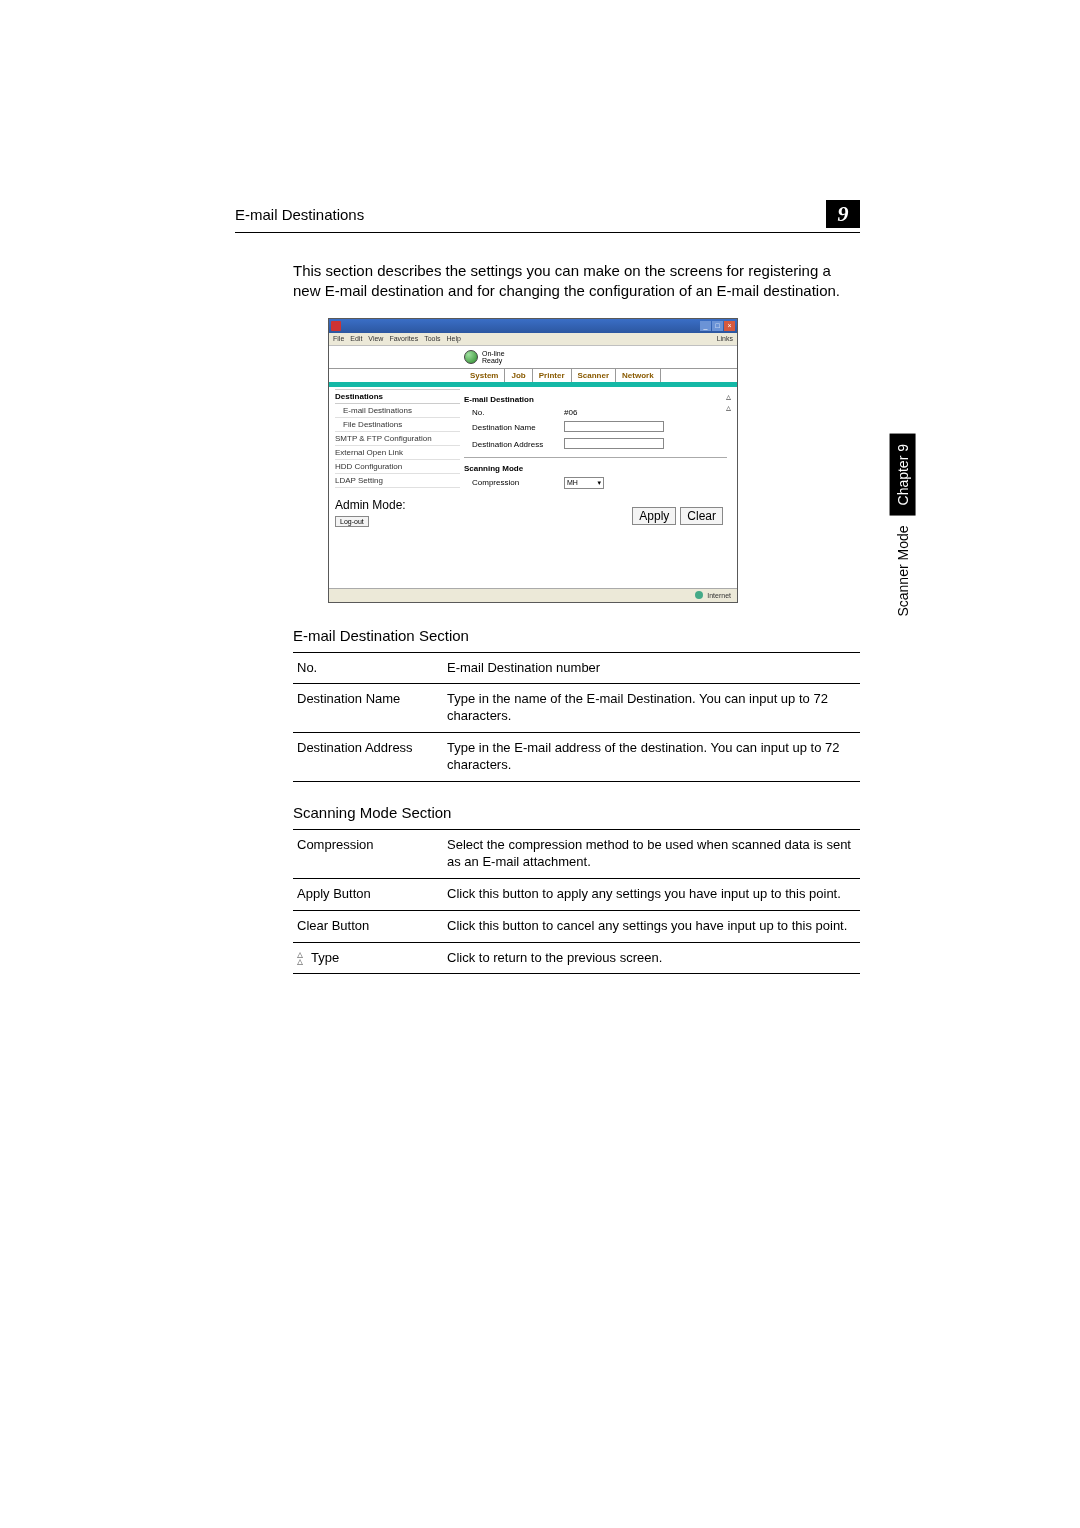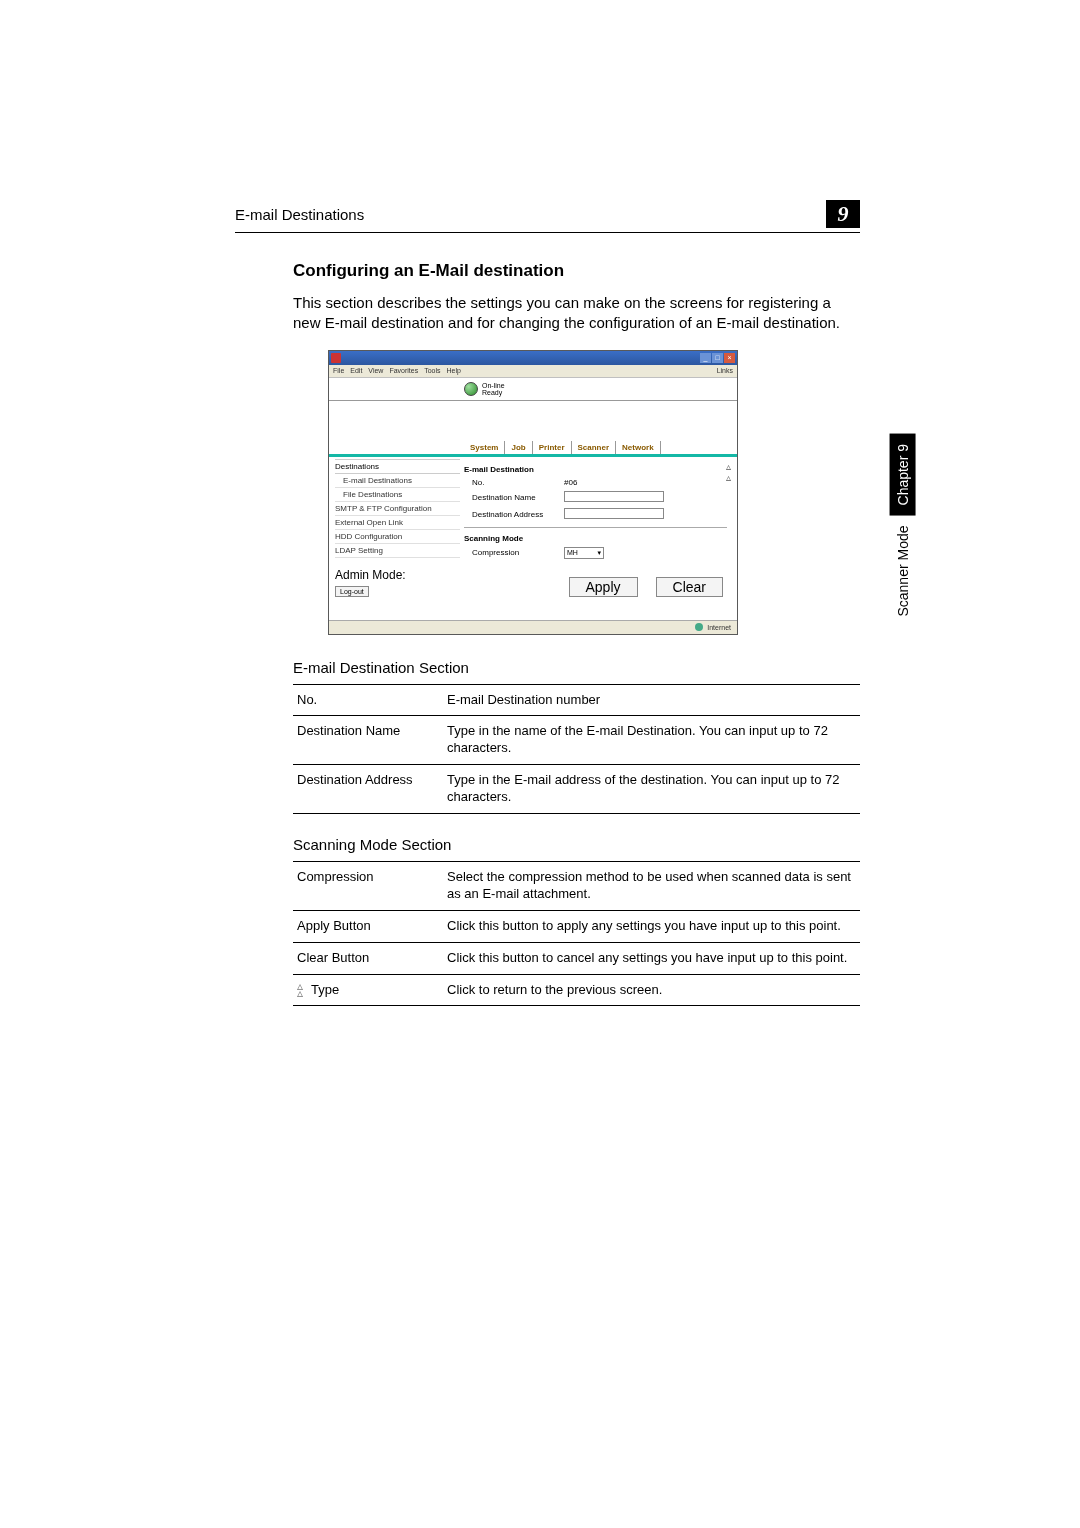--- a/index.html
+++ b/index.html
@@ -103,54 +103,53 @@
   .ss-globe {
     width: 14px; height: 14px;
     border-radius: 50%;
     background: radial-gradient(circle at 30% 30%, #9fe09f, #2a8a2a);
     border: 1px solid #444;
   }
   .ss-status-text { display:flex; flex-direction:column; line-height:1; font-size:7px;}
   .ss-tabs {
     display: flex;
     padding-left: 135px;
-    border-bottom: 3px solid #14b8a6;
-    margin-top: 40px;
+    border-bottom: 5px solid #14b8a6;
   }
   .ss-tab { padding: 2px 6px; font-size:8px; font-weight:bold; color:#895a00; border-right:1px solid #999; }
   .ss-main {
     flex:1;
     display:flex;
   }
   .ss-sidebar {
     width: 135px;
     padding: 2px 4px 2px 6px;
   }
-  .ss-nav-head { font-weight:normal; font-size:8px; padding:2px 0; border-top:1px solid #ccc; border-bottom:1px solid #ccc;}
+  .ss-nav-head { font-weight:bold; font-size:8px; padding:2px 0; border-top:1px solid #ccc; border-bottom:1px solid #ccc;}
   .ss-nav-item { font-size:8px; padding:2px 0; color:#333; border-bottom:1px solid #e0e0e0;}
   .ss-nav-sub { padding-left: 8px; }
   .ss-admin { margin-top:10px; font-size:12px;}
   .ss-logout { margin-top:4px; font-size:7px; padding:1px 4px; border:1px solid #888; background:#f4f4f4; display:inline-block;}
   .ss-content {
     flex:1;
     padding: 8px 10px 4px 0;
     position:relative;
   }
   .ss-top-icon {
     position:absolute; top:4px; right:6px; font-size:10px; color:#555;
   }
   .ss-grp-title { font-weight:bold; font-size:8px; margin-bottom:4px;}
   .ss-row { display:flex; align-items:center; margin:4px 0; font-size:8px;}
   .ss-row .lbl { width: 100px; padding-left:8px;}
   .ss-row .val { }
   .ss-input { width:100px; height:11px; border:1px solid #888; background:#fff; display:inline-block;}
   .ss-select { width:40px; height:12px; border:1px solid #888; background:#fff; font-size:7px; padding:0 2px; display:flex; align-items:center; justify-content:space-between;}
   .ss-hr { border-top:1px solid #aaa; margin:6px 0;}
   .ss-btnrow { display:flex; gap:4px; justify-content:flex-end; margin-top:18px; padding-right:4px;}
-  .ss-btn { font-size:14px; padding:1px 16px; border:1px solid #888; background:#f4f4f4;margin-left:14px;}
+  .ss-btn { font-size:12px; padding:1px 6px; border:1px solid #888; background:#f4f4f4;}
   .ss-footer {
     height:14px; background:#ece9d8; border-top:1px solid #aaa;
     display:flex; justify-content:flex-end; align-items:center; padding:0 6px; gap:4px;
   }
   .ss-footer .dot { width:8px;height:8px;border-radius:50%;background:#4a8; display:inline-block;}
   .ss-footer span { font-size:7px; color:#333;}
 
   h3.subsection {
     font-size: 15px;
     font-weight: normal;
@@ -216,21 +215,20 @@
 <body>
 
 <div class="page">
 
   <div class="header-row">
     <div class="header-title">E-mail Destinations</div>
     <div class="chapter-badge">9</div>
   </div>
 
   <div class="content">
-    <h2 class="section-title">Configuring an E-Mail destination</h2>
     <p class="intro">This section describes the settings you can make on the screens for registering a new E-mail destination and for changing the configuration of an E-mail destination.</p>
 
     <div class="screenshot">
       <div class="ss-titlebar">
         <div class="ss-tb-left"></div>
         <div class="ss-tb-right">
           <div class="ss-tb-btn">_</div>
           <div class="ss-tb-btn">□</div>
           <div class="ss-tb-btn" style="background:#d65a3f">×</div>
         </div>

